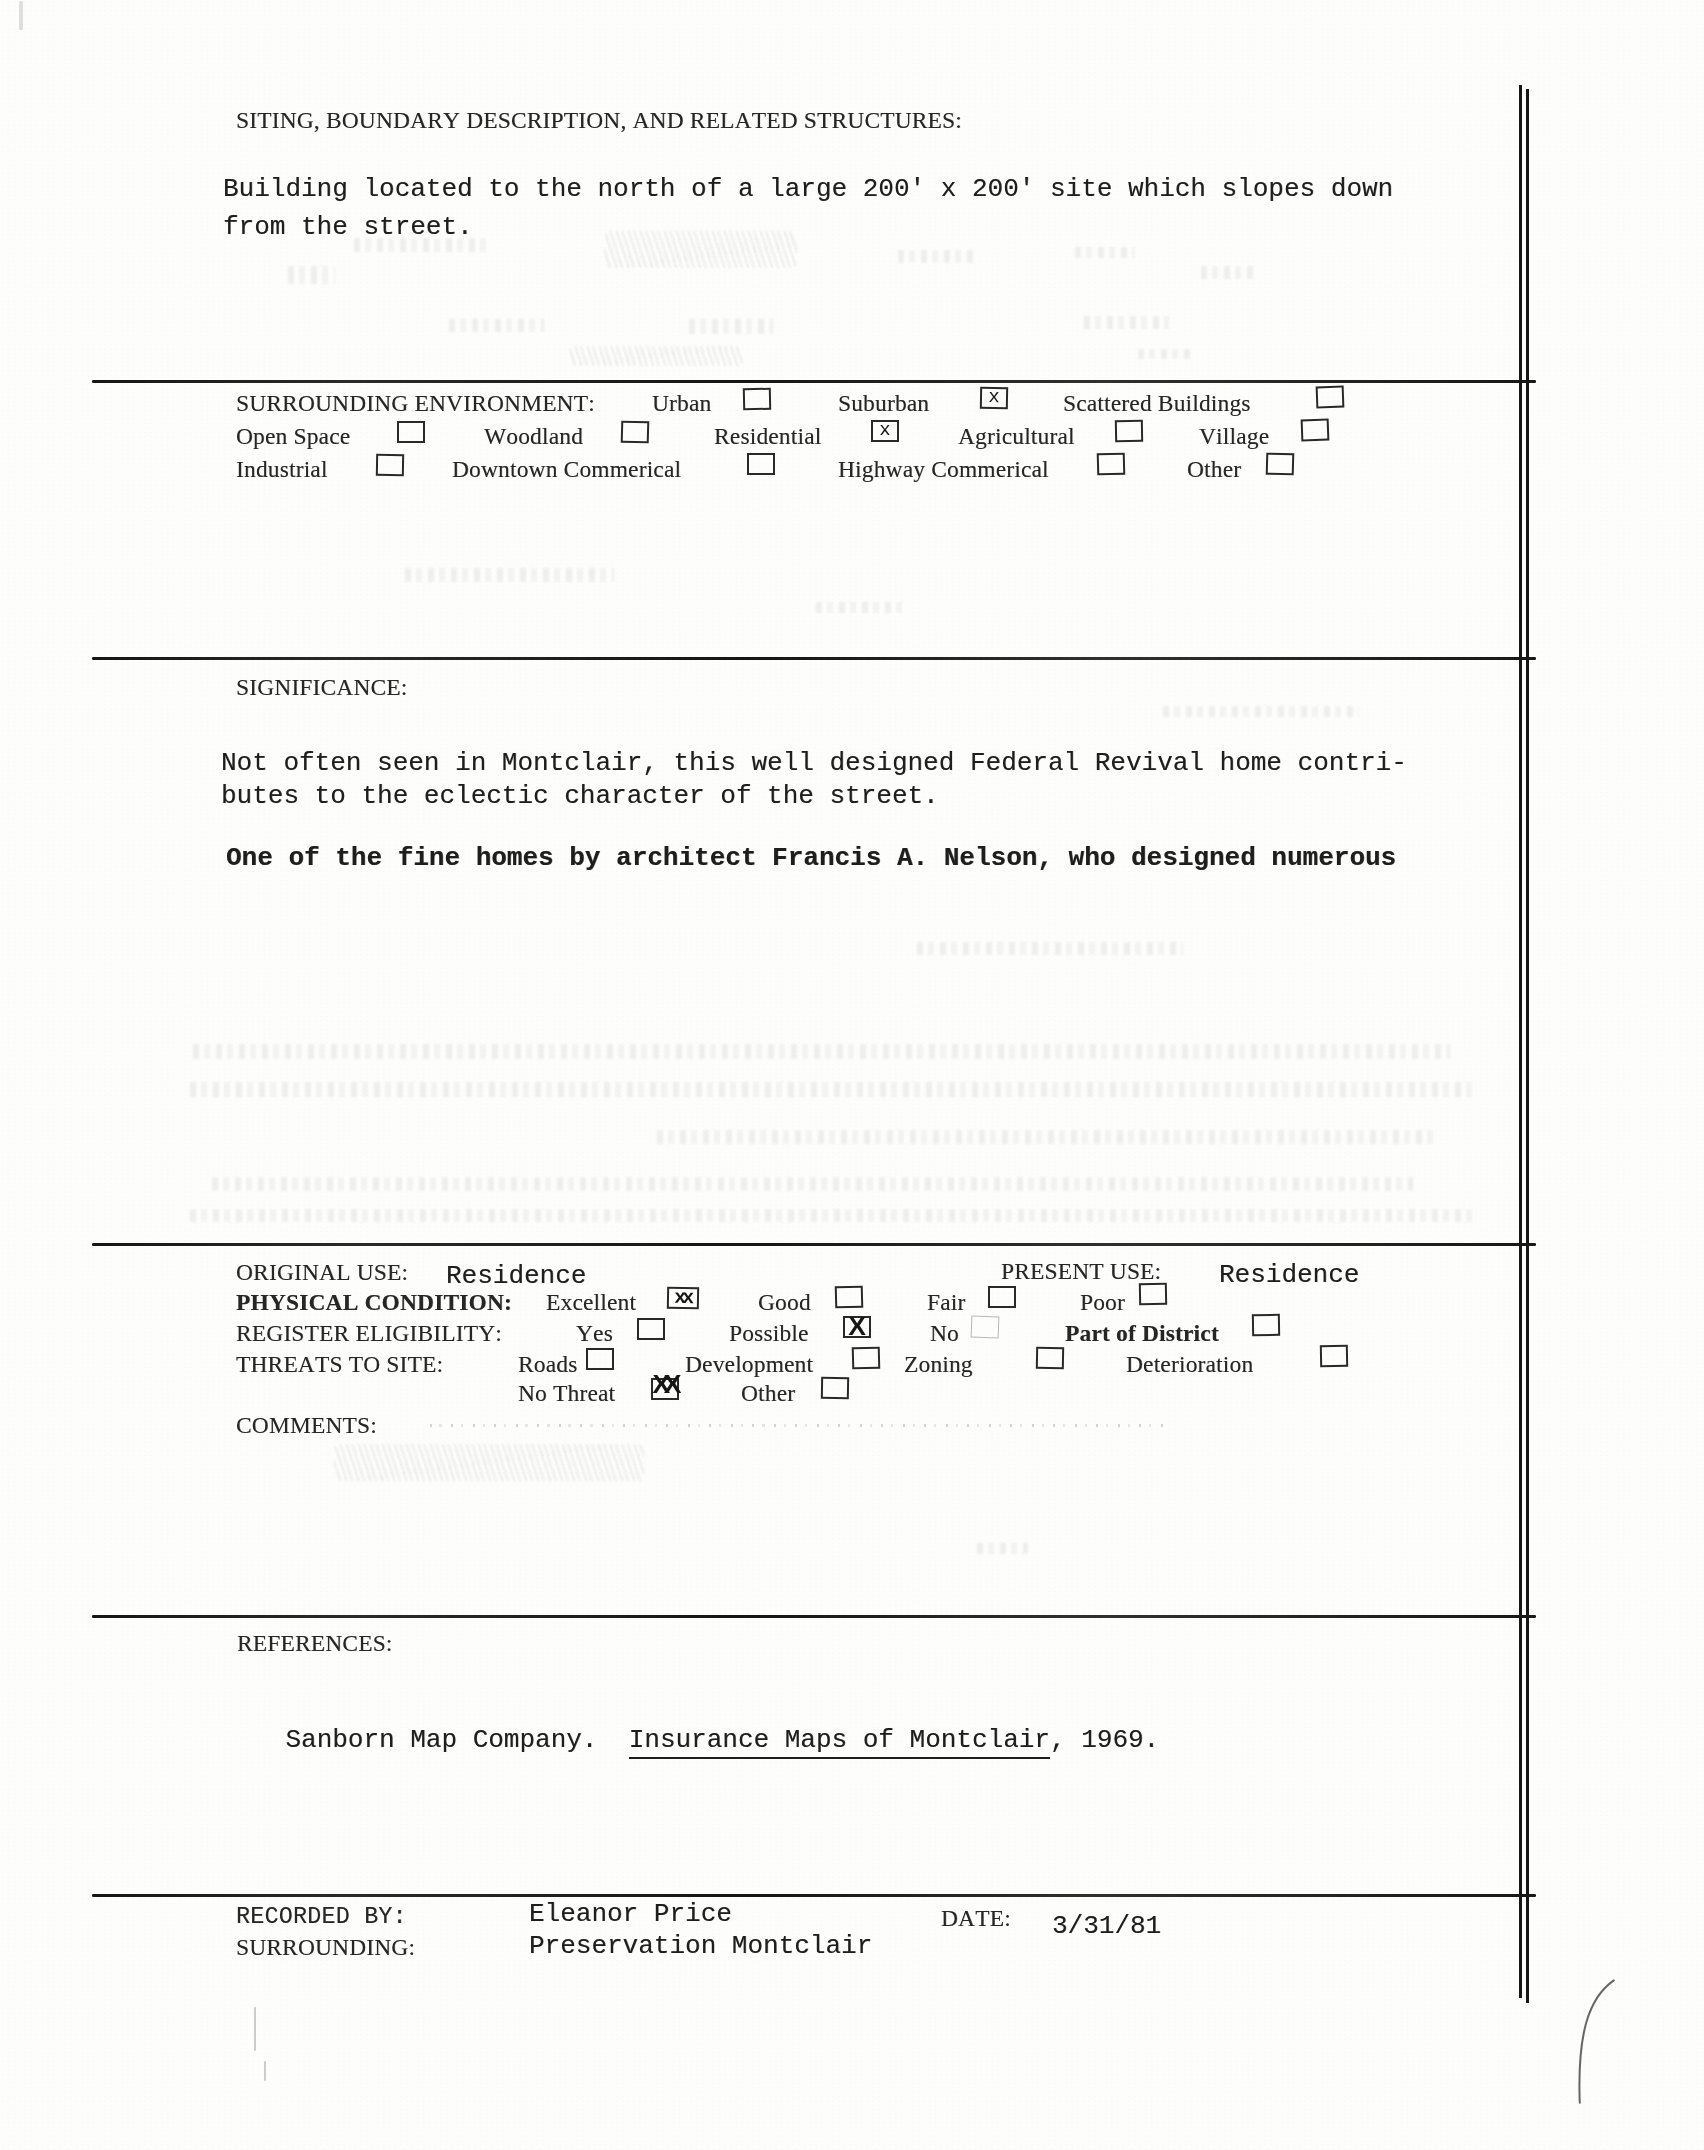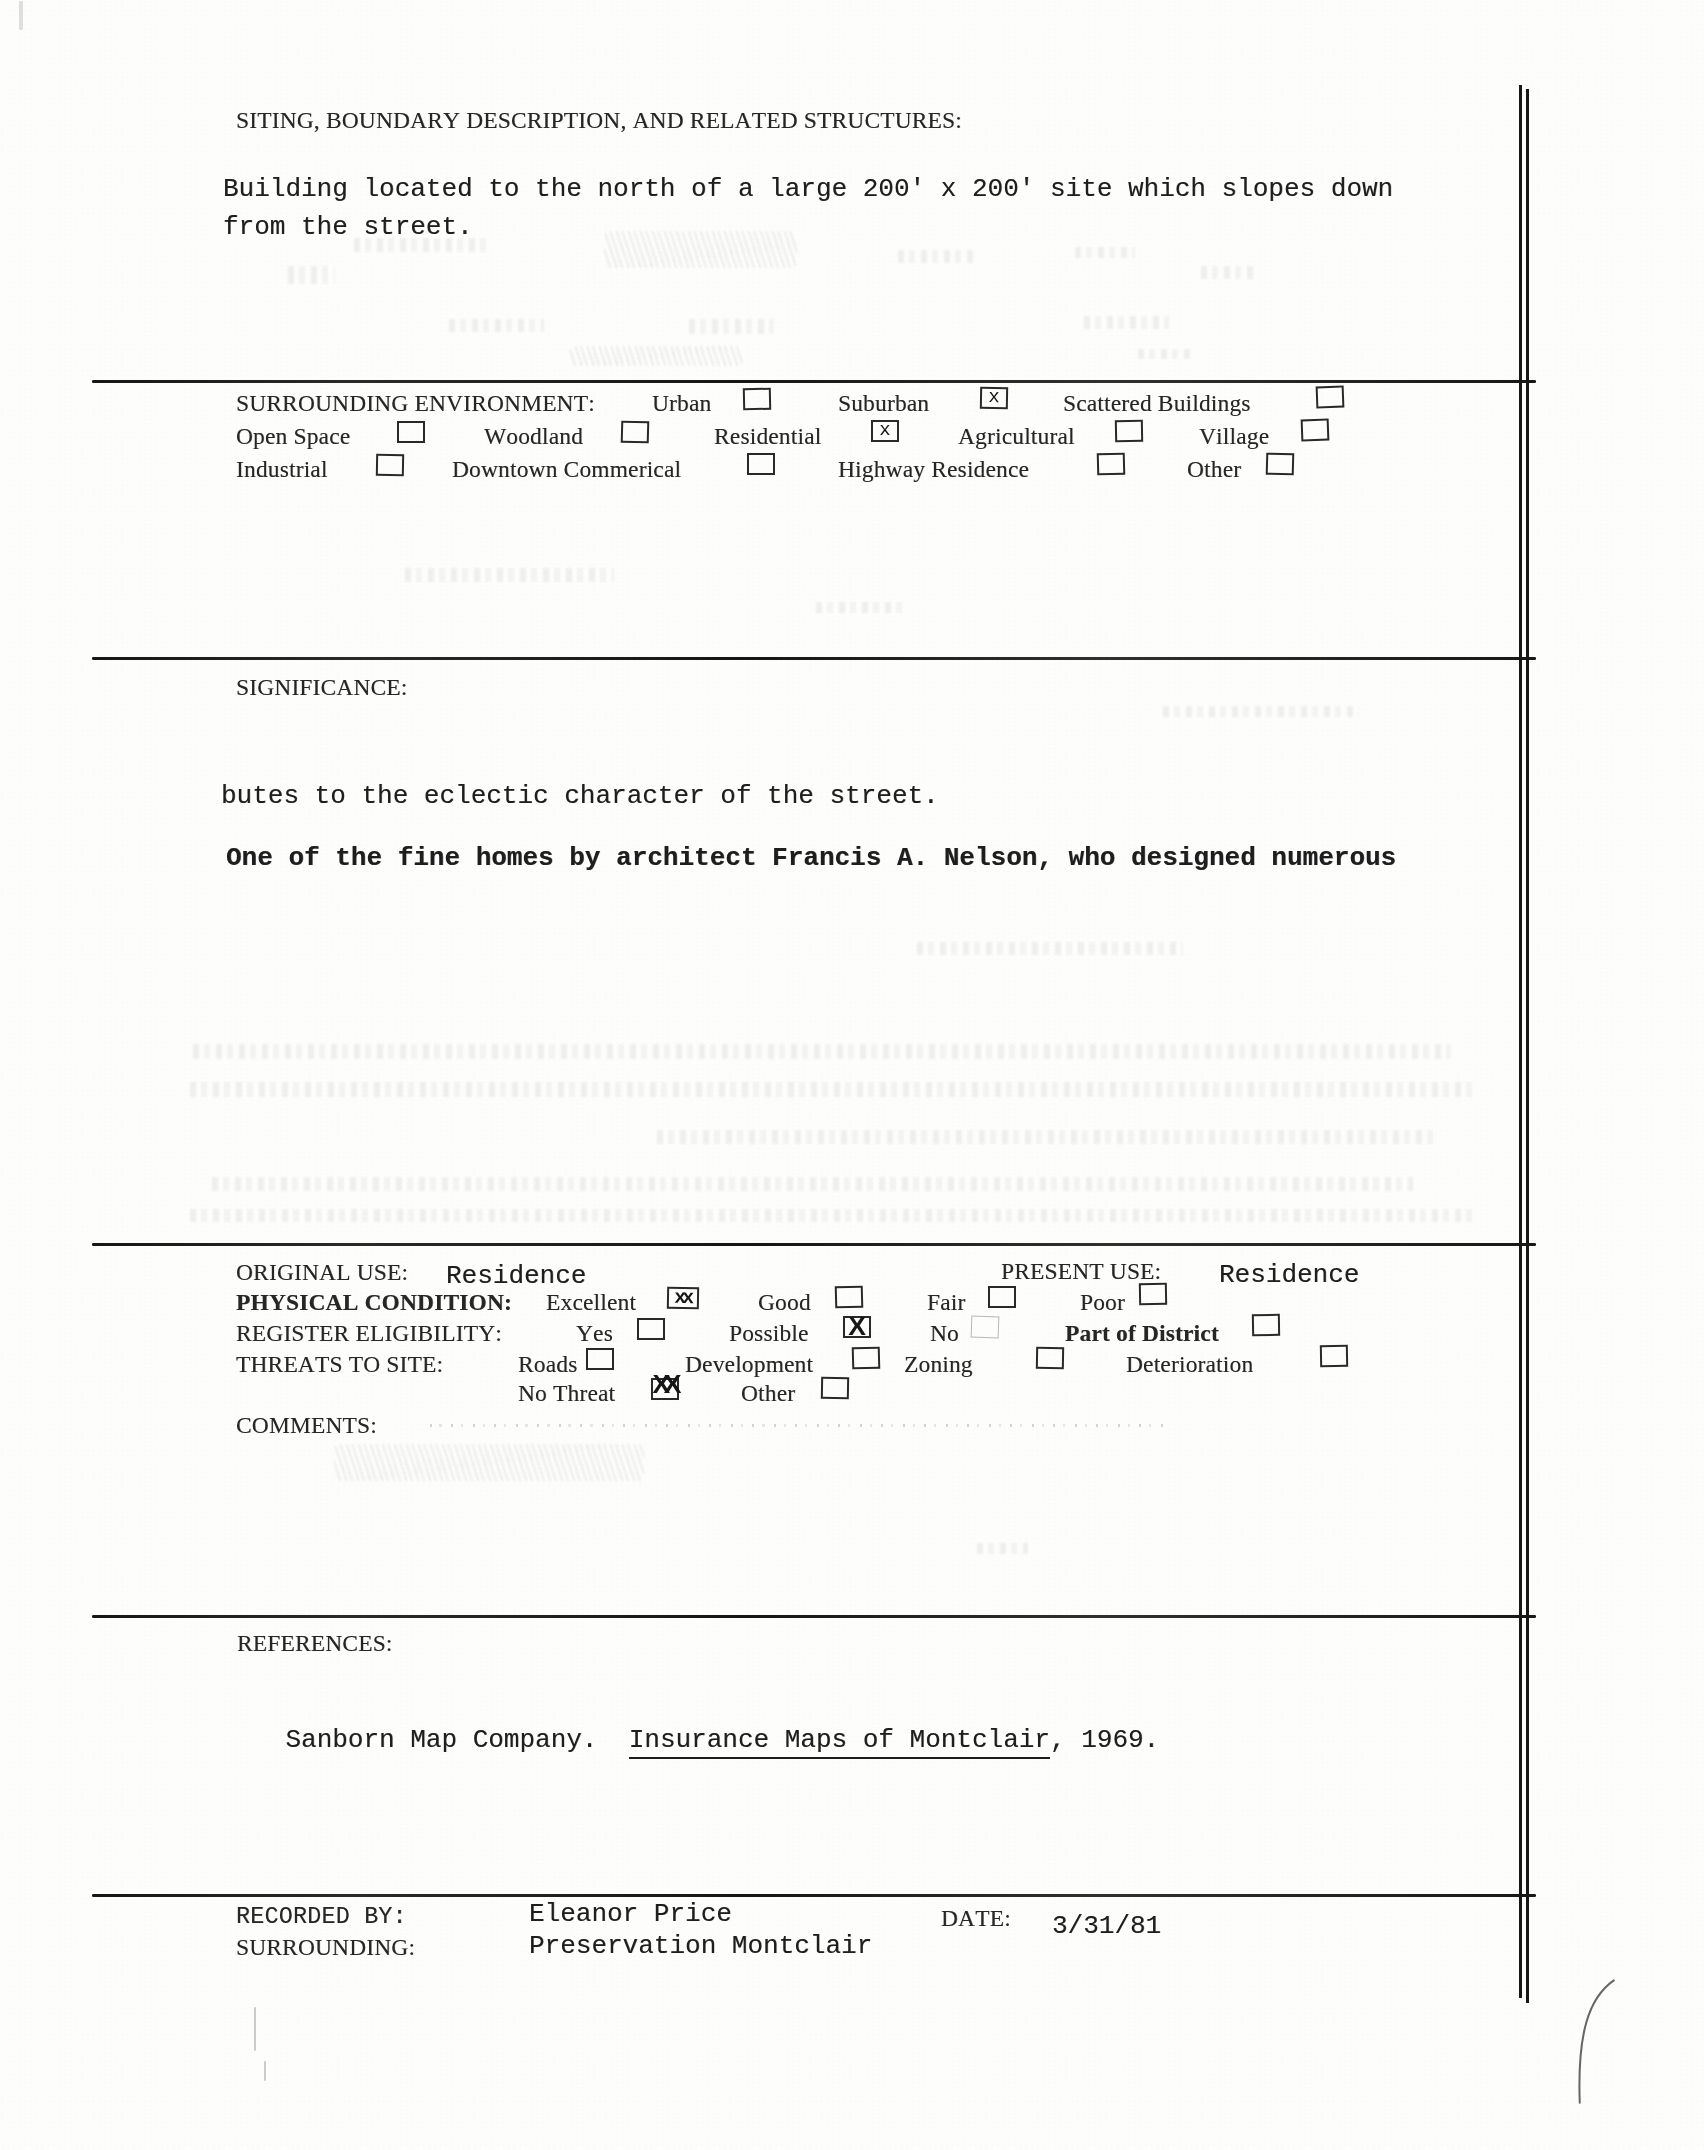--- a/index.html
+++ b/index.html
@@ -114,33 +114,34 @@
   <span class="lbl" style="left:236px;top:455px;">Industrial</span>
   <span class="cb" style="left:376px;top:454px;transform:rotate(1deg);">
     <span class="mk"></span>
     </span>
 
   <span class="lbl" style="left:452px;top:455px;">Downtown Commerical</span>
   <span class="cb" style="left:747px;top:453px;">
     <span class="mk"></span>
     </span>
 
-  <span class="lbl" style="left:838px;top:455px;">Highway Residence</span>
+  <span class="lbl" style="left:838px;top:455px;">Highway Commerical</span>
   <span class="cb" style="left:1097px;top:453px;transform:rotate(-1.5deg);">
     <span class="mk"></span>
     </span>
 
   <span class="lbl" style="left:1187px;top:455px;">Other</span>
   <span class="cb" style="left:1266px;top:453px;transform:rotate(1.5deg);">
     <span class="mk"></span>
     </span>
 
   <div class="rule" style="top:657px;"></div>
 
   <span class="lbl" style="left:236px;top:673px;">SIGNIFICANCE:</span>
+  <span class="tw" style="left:221px;top:746px;">Not often seen in Montclair, this well designed Federal Revival home contri-</span>
   <span class="tw" style="left:221px;top:779px;">butes to the eclectic character of the street.</span>
   <span class="tw bold" style="left:226px;top:841px;">One of the fine homes by architect Francis A. Nelson, who designed numerous</span>
 
   <div class="rule" style="top:1243px;"></div>
 
   <span class="lbl" style="left:236px;top:1258px;">ORIGINAL USE:</span>
   <span class="tw" style="left:446px;top:1259px;">Residence</span>
   <span class="lbl" style="left:1001px;top:1257px;">PRESENT USE:</span>
   <span class="tw" style="left:1219px;top:1258px;">Residence</span>
 

